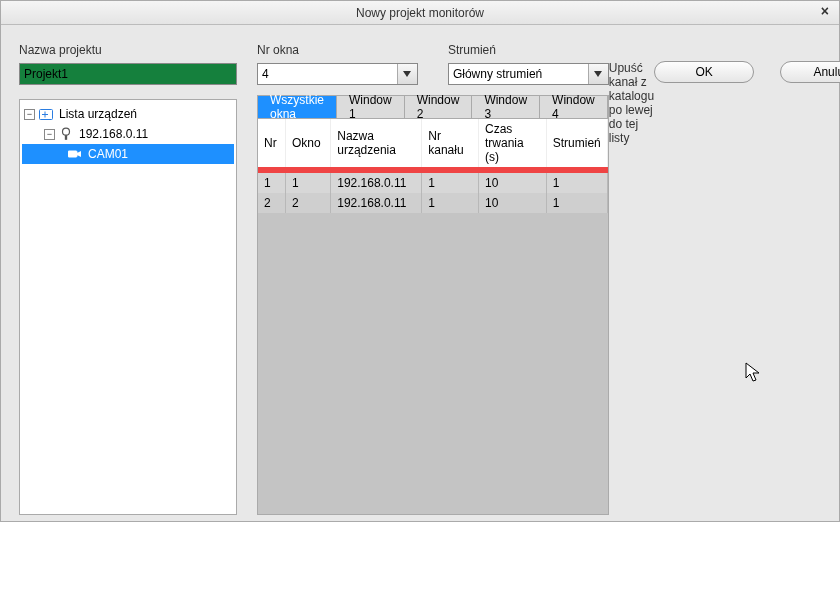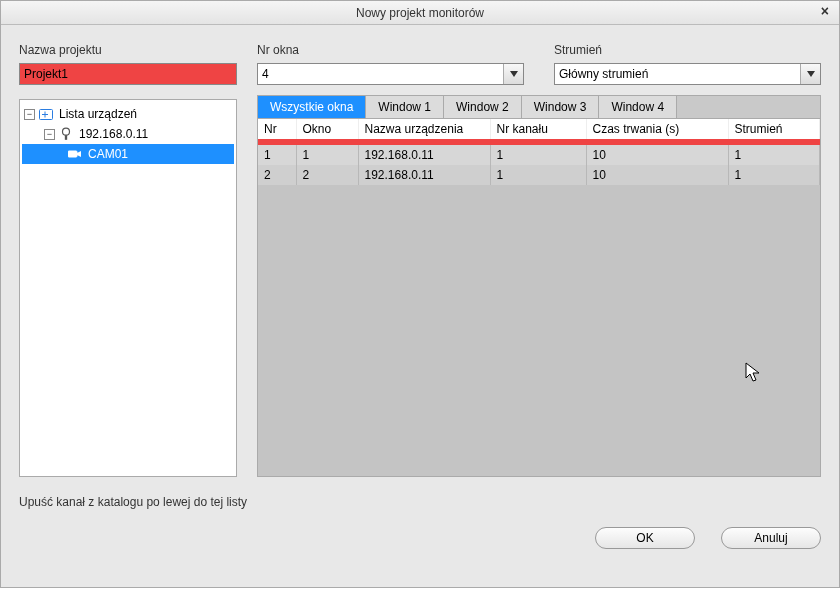--- a/index.html
+++ b/index.html
@@ -8,21 +8,21 @@
     padding: 0;
     font-family: Tahoma, Arial, sans-serif;
     font-size: 12px;
     background: #fff;
     width: 840px;
     height: 590px;
     overflow: hidden;
   }
   .window {
     width: 840px;
-    height: 588px;
+    height: 522px;
     background: #e8e8e8;
     border: 1px solid #aaa;
     display: flex;
     flex-direction: column;
   }
   .titlebar {
     height: 24px;
     background: linear-gradient(#f5f5f5,#e4e4e4);
     border-bottom: 1px solid #bbb;
     display: flex;
@@ -39,21 +39,21 @@
     font-size: 14px;
     font-weight: bold;
     color: #333;
     cursor: pointer;
     padding: 0 4px;
   }
   .content {
     flex: 1;
     padding: 18px 18px 6px 18px;
     display: flex;
-    flex-direction: column;
+    flex-direction: row;
   }
   .upper {
     display: flex;
     gap: 20px;
   }
   .left-col {
     width: 218px;
     display: flex;
     flex-direction: column;
   }
@@ -64,21 +64,21 @@
   }
   .field-label {
     font-size: 12px;
     color: #333;
     margin-bottom: 6px;
   }
   input.text {
     width: 100%;
     height: 22px;
     border: 1px solid #888;
-    background: #ef4444;
+    background: #15803d;
     padding: 2px 4px;
     font-family: inherit;
     font-size: 12px;
   }
   .row-top {
     display: flex;
     gap: 30px;
     margin-bottom: 10px;
   }
   .row-top .fld { flex:1; display:flex; flex-direction:column; }

